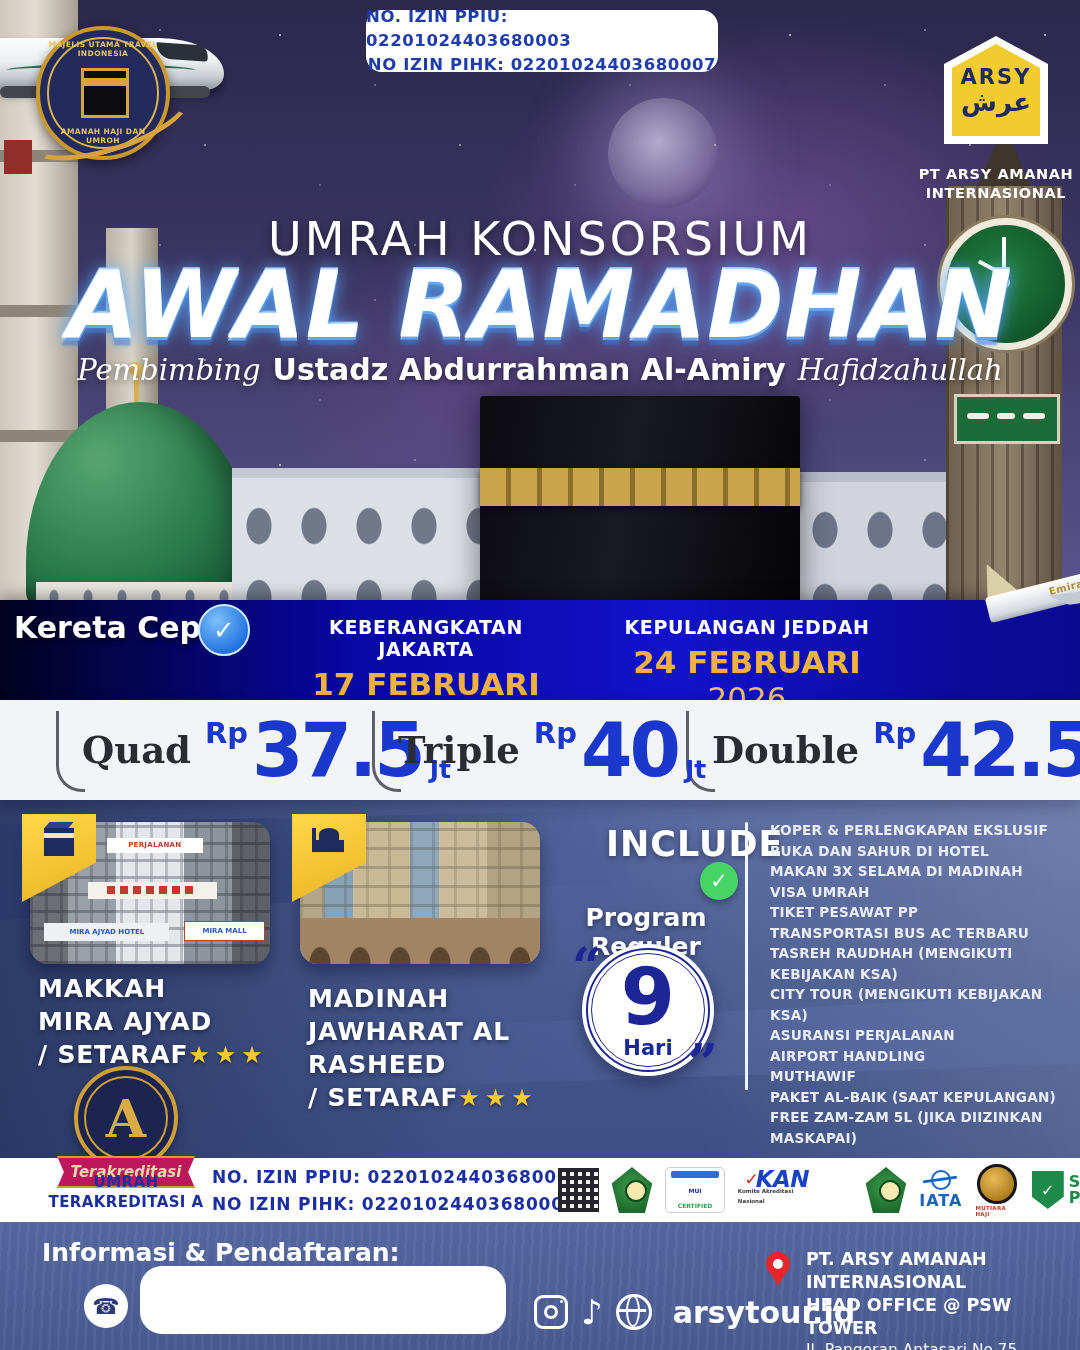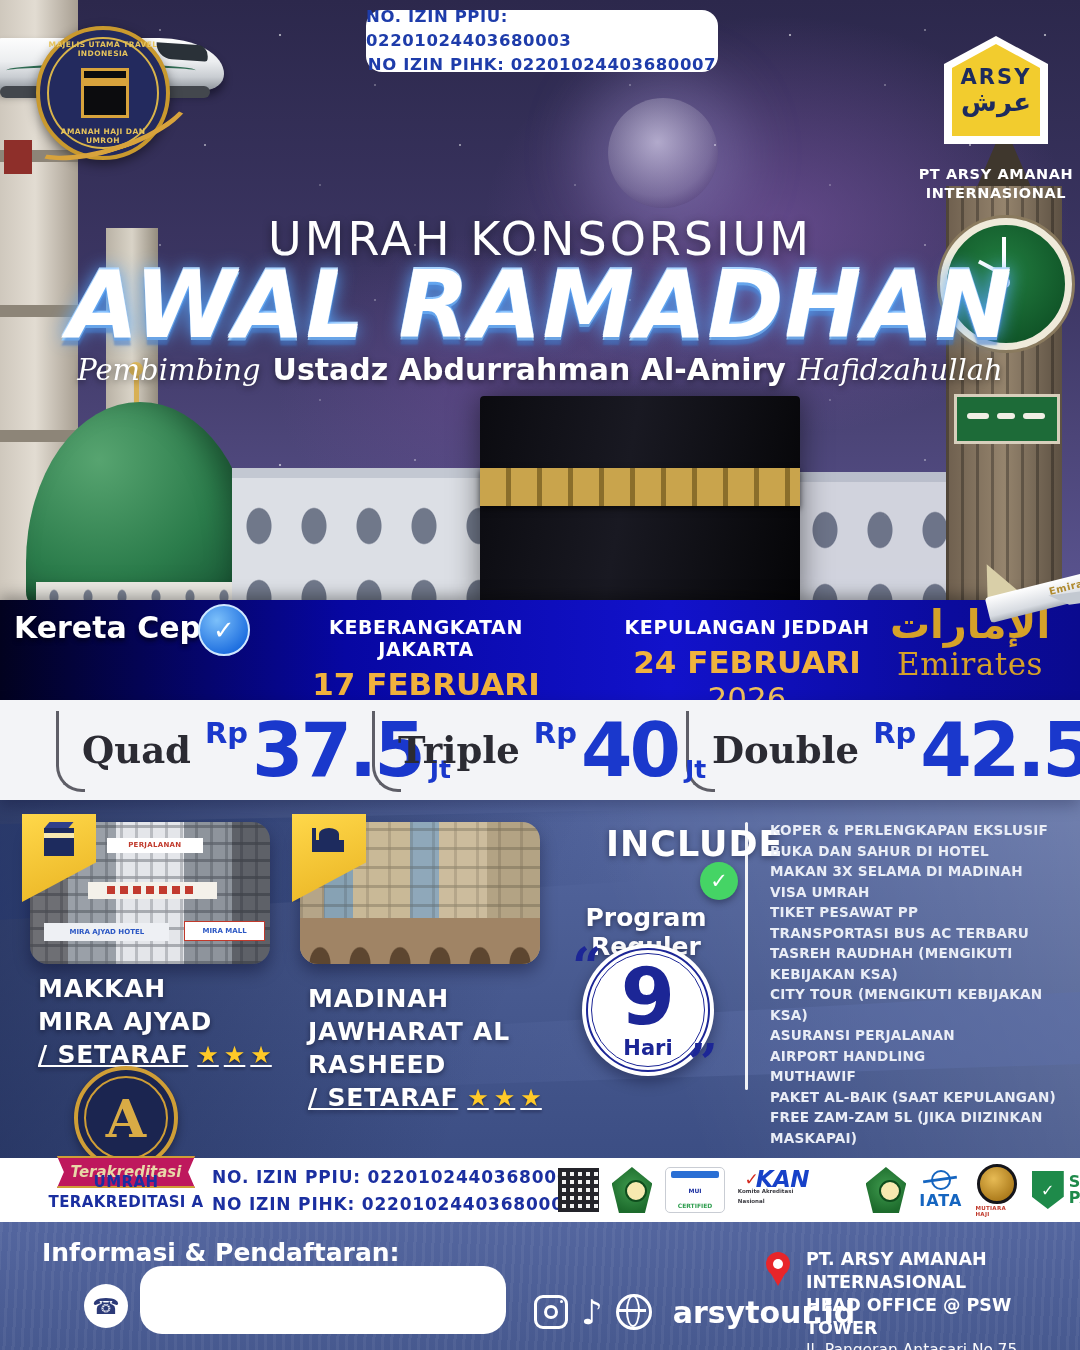--- a/index.html
+++ b/index.html
@@ -192,21 +192,21 @@
   .icon-kaaba-badge::before{content:"";position:absolute;left:0;top:5px;width:100%;height:5px;background:#f7e9b0;}
   .icon-kaaba-badge::after{content:"";position:absolute;left:3px;top:-6px;width:24px;height:6px;background:#30408a;transform:skewX(-40deg);}
   .icon-mosque-badge{margin-top:12px;width:34px;height:30px;position:relative;}
   .icon-mosque-badge .dome{position:absolute;left:7px;top:2px;width:20px;height:12px;border-radius:50% 50% 0 0;background:#1d2b5e;}
   .icon-mosque-badge .base{position:absolute;left:2px;top:14px;width:30px;height:12px;background:#1d2b5e;}
   .icon-mosque-badge .min{position:absolute;left:0;top:2px;width:4px;height:24px;background:#1d2b5e;}
   .hotel-caption{position:absolute;z-index:7;color:#fff;}
   .cap1{left:38px;top:972px;width:260px;}
   .cap2{left:308px;top:982px;width:280px;}
   .hotel-caption .line{font-size:25px;font-weight:800;letter-spacing:.8px;line-height:33px;text-shadow:0 2px 5px rgba(0,0,20,.45);}
-  .grade-row{display:flex;align-items:center;gap:9px;text-decoration:underline;}
+  .grade-row{display:flex;align-items:center;}
   .stars-row{display:flex;gap:5px;}
   .star{color:#ffc928;font-size:24px;line-height:30px;text-shadow:0 2px 3px rgba(0,0,20,.4);}
 
   
   .include-head{left:586px;top:824px;width:160px;text-align:center;font-size:35px;font-weight:800;color:#fff;
     letter-spacing:1px;z-index:7;text-shadow:0 2px 6px rgba(0,0,20,.4);margin-left:20px;}
   .check-green{left:700px;top:862px;width:38px;height:38px;border-radius:50%;background:#45d465;z-index:7;
     display:flex;align-items:center;justify-content:center;font-size:21px;font-weight:800;color:#fff;
     box-shadow:0 3px 7px rgba(0,0,20,.35);}
   .include-divider{left:745px;top:822px;width:3px;height:268px;background:rgba(255,255,255,.92);border-radius:2px;z-index:7;}
@@ -386,24 +386,20 @@
         <span>2026</span>
       </div>
     </div>
     <div class="ret-block">
       <div class="fl-label">KEPULANGAN JEDDAH</div>
       <div class="fl-date">
         <b>24 FEBRUARI</b>
         <span>2026</span>
       </div>
     </div>
-    <div class="emirates">
-      <div class="emirates-ar">الإمارات</div>
-      <div class="emirates-en">Emirates</div>
-    </div>
   </div>
   <div class="abs train" style="z-index:7;">
     <div class="train-body"></div>
     <div class="train-under"></div>
   </div>
 
   <div class="abs price-band">
     <div class="bracket" style="left:56px"></div>
     <div class="bracket" style="left:372px"></div>
     <div class="bracket" style="left:686px"></div>

